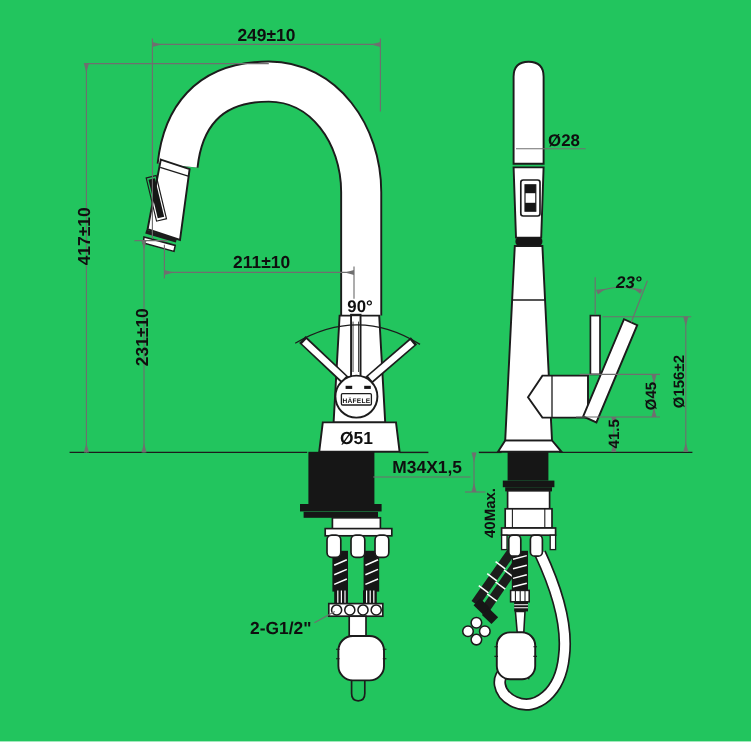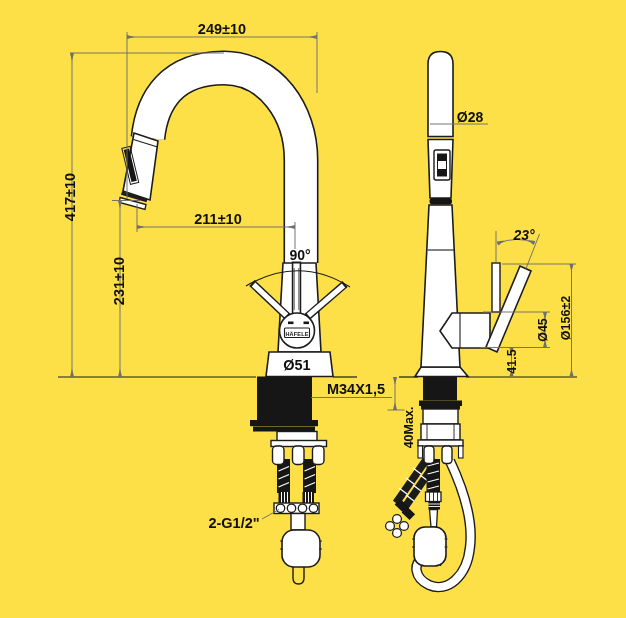--- a/index.html
+++ b/index.html
@@ -1,16 +1,16 @@
 <!DOCTYPE html>
 <html><head>
 <meta charset="utf-8">
 <style>
   html,body{margin:0;padding:0;background:#ffffff;}
-  .stage{width:626px;height:618px;position:relative;background:#fde047;overflow:hidden;}
+  .stage{width:626px;height:618px;position:relative;background:#22c55e;overflow:hidden;}
   svg{display:block;}
   text{font-family:"Liberation Sans","DejaVu Sans",sans-serif;font-weight:bold;fill:#0f0f0f;}
   .dim-label{font-size:14.5px;}
   .dim-label-sm{font-size:12.5px;}
   .dim-label-md{font-size:14px;}
   .angle-label{font-size:14px;font-style:italic;}
   .logo-label{font-size:5.5px;letter-spacing:.2px;}
   .part{stroke:#1c1c1c;fill:#ffffff;}
   .partline{stroke:#1c1c1c;fill:none;}
   .blackfill{fill:#161616;stroke:none;}

